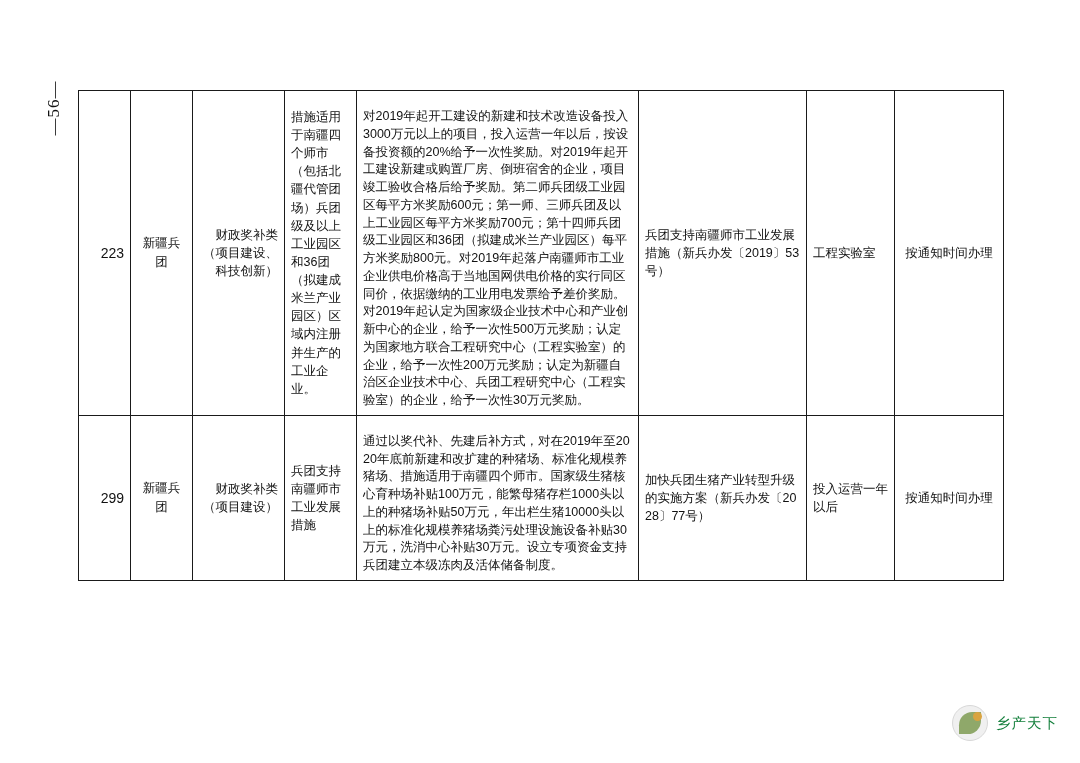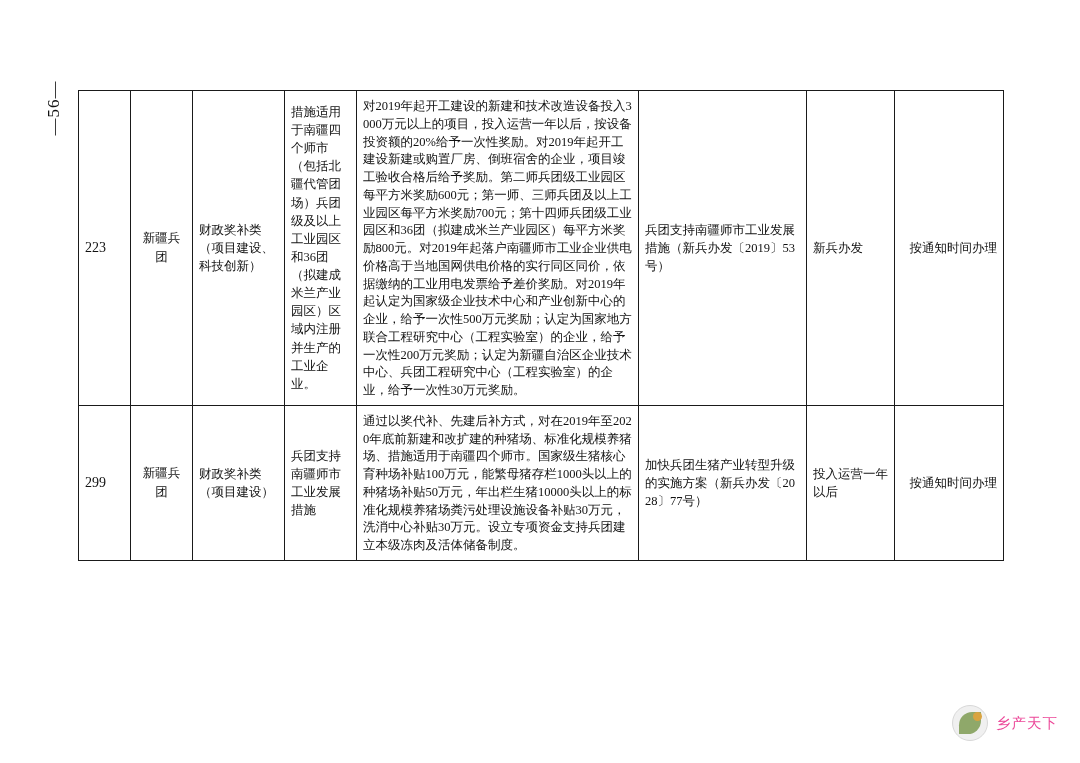--- a/index.html
+++ b/index.html
@@ -47,62 +47,62 @@
     width: 925px;
     border-collapse: collapse;
     table-layout: fixed;
   }
   .doc-table td {
     border: 1px solid #1a1a1a;
     vertical-align: middle;
     padding: 5px 6px;
     font-size: 12.5px;
     line-height: 1.32;
-    font-family: Liberation Serif, serif;
+    font-family: Liberation Sans, sans-serif;
     word-break: break-all;
   }
   td.c-num {
-    text-align: left;
+    text-align: right;
     vertical-align: middle;
     font-size: 14px;
   }
   td.c-region {
     text-align: center;
     vertical-align: middle;
     line-height: 1.5;
   }
   td.c-type {
-    text-align: left;
+    text-align: right;
     vertical-align: middle;
     line-height: 1.45;
   }
   td.c-scope {
     text-align: left;
     vertical-align: middle;
     line-height: 1.45;
   }
   td.c-content {
     text-align: left;
     vertical-align: top;
     line-height: 1.42;
-    padding-top: 7px;
+    padding-top: 17px;
   }
   td.c-policy {
     text-align: left;
     vertical-align: middle;
     line-height: 1.45;
     margin-left: 24px;
   }
   td.c-dept {
     text-align: left;
     vertical-align: middle;
     line-height: 1.45;
   }
   td.c-time {
-    text-align: right;
+    text-align: center;
     vertical-align: middle;
     line-height: 1.45;
   }
   
   .col-num   { width: 52px; }
   .col-region{ width: 62px; }
   .col-type  { width: 92px; }
   .col-scope { width: 72px; }
   .col-content { width: 282px; }
   .col-policy{ width: 168px; }
@@ -141,21 +141,21 @@
     position: absolute;
     right: 5px;
     top: 6px;
     width: 9px;
     height: 9px;
     border-radius: 50%;
     background: #d9a441;
   }
   .account-name {
     font-size: 14.5px;
-    color: #ec4899;
+    color: #15803d;
     font-family: "Liberation Sans", sans-serif;
     letter-spacing: 1px;
     white-space: nowrap;
   }
 </style>
 </head>
 <body>
 
 <div class="page">
 
@@ -175,21 +175,21 @@
       <col class="col-time">
     </colgroup>
     <tbody>
       <tr>
         <td class="c-num">223</td>
         <td class="c-region">新疆兵团</td>
         <td class="c-type">财政奖补类（项目建设、科技创新）</td>
         <td class="c-scope">措施适用于南疆四个师市（包括北疆代管团场）兵团级及以上工业园区和36团（拟建成米兰产业园区）区域内注册并生产的工业企业。</td>
         <td class="c-content">对2019年起开工建设的新建和技术改造设备投入3000万元以上的项目，投入运营一年以后，按设备投资额的20%给予一次性奖励。对2019年起开工建设新建或购置厂房、倒班宿舍的企业，项目竣工验收合格后给予奖励。第二师兵团级工业园区每平方米奖励600元；第一师、三师兵团及以上工业园区每平方米奖励700元；第十四师兵团级工业园区和36团（拟建成米兰产业园区）每平方米奖励800元。对2019年起落户南疆师市工业企业供电价格高于当地国网供电价格的实行同区同价，依据缴纳的工业用电发票给予差价奖励。对2019年起认定为国家级企业技术中心和产业创新中心的企业，给予一次性500万元奖励；认定为国家地方联合工程研究中心（工程实验室）的企业，给予一次性200万元奖励；认定为新疆自治区企业技术中心、兵团工程研究中心（工程实验室）的企业，给予一次性30万元奖励。</td>
         <td class="c-policy">兵团支持南疆师市工业发展措施（新兵办发〔2019〕53号）</td>
-        <td class="c-dept">新兵办发</td>
+        <td class="c-dept">工程实验室</td>
         <td class="c-time">按通知时间办理</td>
       </tr>
       <tr>
         <td class="c-num">299</td>
         <td class="c-region">新疆兵团</td>
         <td class="c-type">财政奖补类（项目建设）</td>
         <td class="c-scope">兵团支持南疆师市工业发展措施</td>
         <td class="c-content">通过以奖代补、先建后补方式，对在2019年至2020年底前新建和改扩建的种猪场、标准化规模养猪场、措施适用于南疆四个师市。国家级生猪核心育种场补贴100万元，能繁母猪存栏1000头以上的种猪场补贴50万元，年出栏生猪10000头以上的标准化规模养猪场粪污处理设施设备补贴30万元，洗消中心补贴30万元。设立专项资金支持兵团建立本级冻肉及活体储备制度。</td>
         <td class="c-policy">加快兵团生猪产业转型升级的实施方案（新兵办发〔2028〕77号）</td>
         <td class="c-dept">投入运营一年以后</td>

